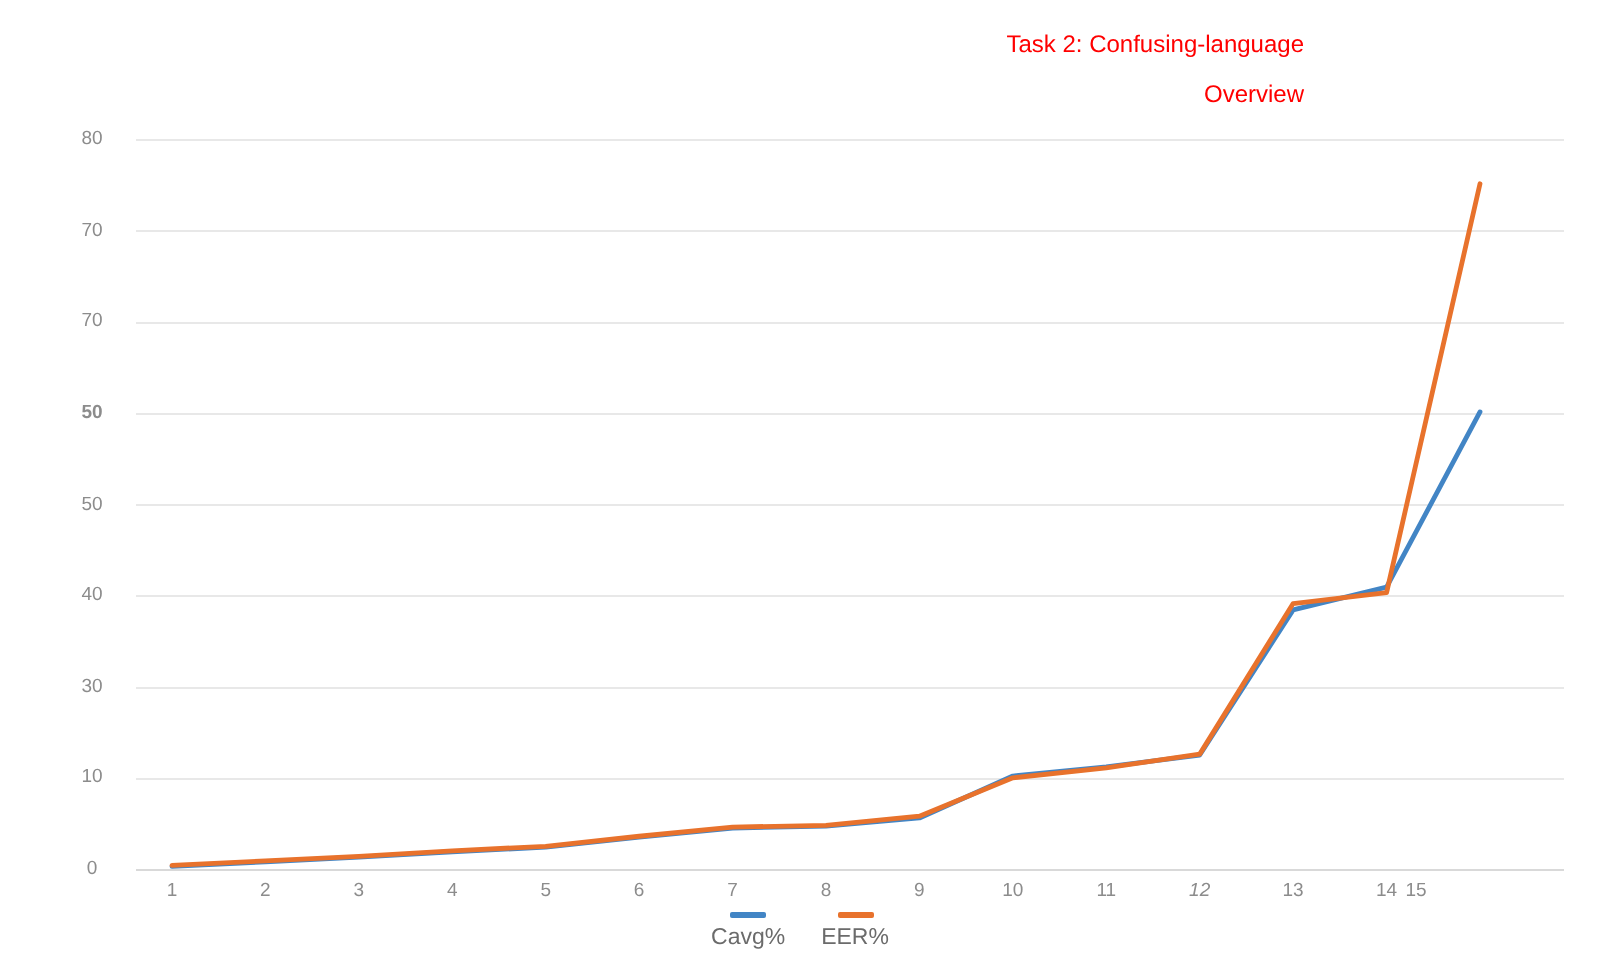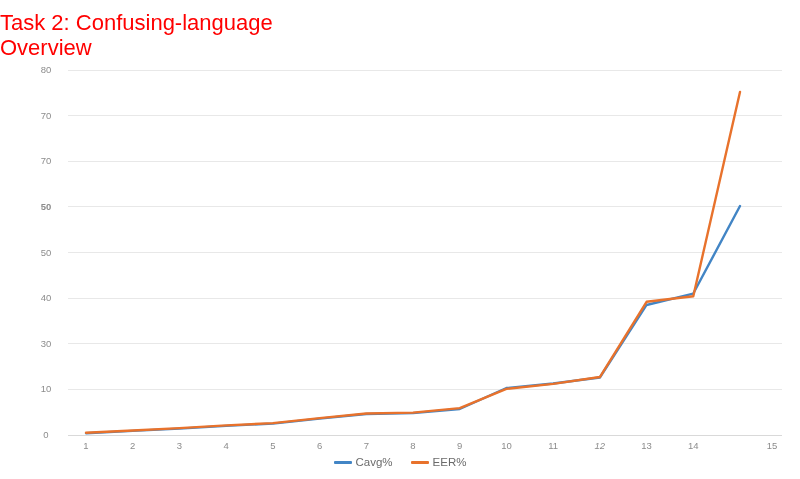--- a/index.html
+++ b/index.html
@@ -20,23 +20,23 @@
     height: 479px;
     background: #ffffff;
   }
 
   
   #chart-title {
     position: absolute;
     left: 0;
     top: 10px;
     width: 652px;
-    text-align: left;
+    text-align: right;
     color: #ff0000;
-    font-size: 22px;
+    font-size: 12px;
     line-height: 25px;
     font-weight: normal;
     letter-spacing: 0px;
     white-space: pre-line;
   }
 
   
   #plot-area {
     position: absolute;
     left: 68px;
@@ -109,20 +109,21 @@
     width: 800px;
     display: flex;
     justify-content: center;
     align-items: center;
     gap: 18px;
   }
   .legend-item {
     display: flex;
     align-items: center;
     gap: 4px;
+    flex-direction: column;
   }
   .legend-swatch {
     display: block;
     width: 18px;
     height: 3px;
     border-radius: 1px;
   }
   .legend-label {
     font-size: 11.5px;
     color: #6b6b6b;
@@ -177,21 +178,21 @@
       <div class="x-tick-label" style="left: 204.857px;">5</div>
       <div class="x-tick-label" style="left: 251.571px;">6</div>
       <div class="x-tick-label" style="left: 298.286px;">7</div>
       <div class="x-tick-label" style="left: 345px;">8</div>
       <div class="x-tick-label" style="left: 391.714px;">9</div>
       <div class="x-tick-label" style="left: 438.429px;">10</div>
       <div class="x-tick-label" style="left: 485.143px;">11</div>
       <div class="x-tick-label" style="left: 531.857px; font-style: italic;">12</div>
       <div class="x-tick-label" style="left: 578.571px;">13</div>
       <div class="x-tick-label" style="left: 625.286px;">14</div>
-      <div class="x-tick-label" style="left: 704px;">15</div>
+      <div class="x-tick-label" style="left: 640px;">15</div>
     </div>
 
   <div id="legend">
       <div class="legend-item">
         <span class="legend-swatch" style="background: rgb(66, 133, 197);"></span>
         <span class="legend-label">Cavg%</span>
       </div>
       <div class="legend-item">
         <span class="legend-swatch" style="background: rgb(232, 114, 44);"></span>
         <span class="legend-label">EER%</span>

